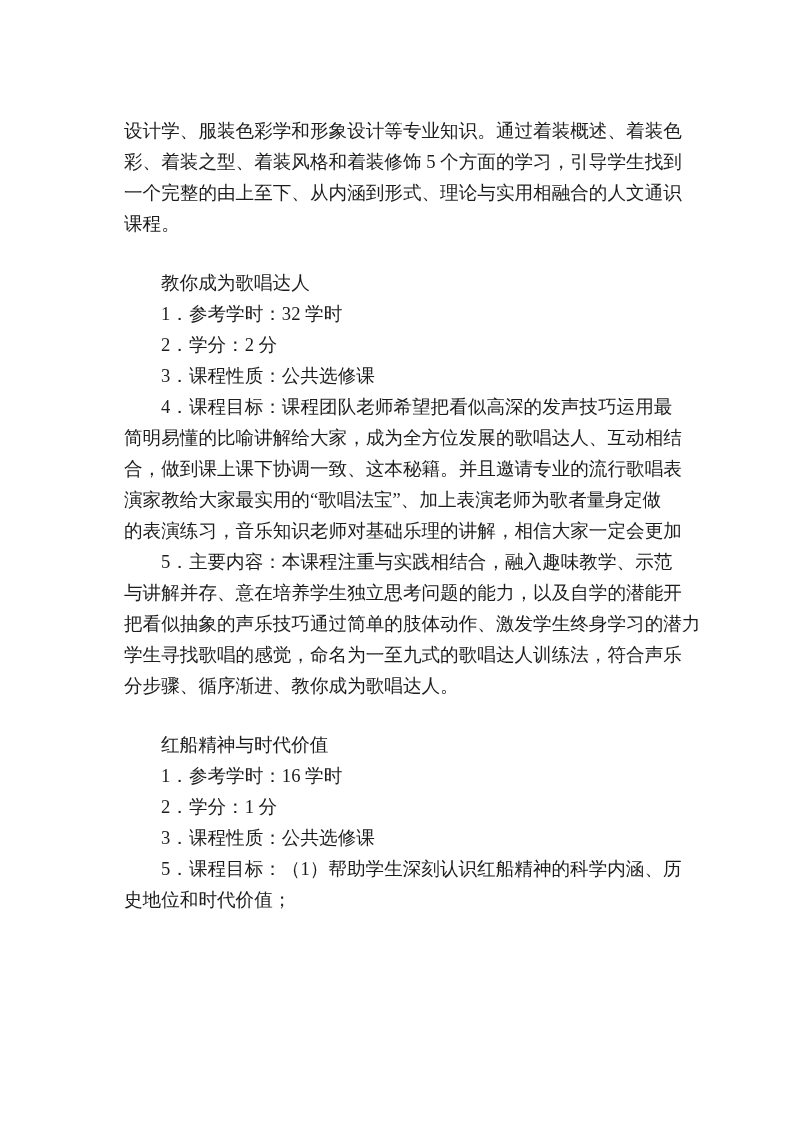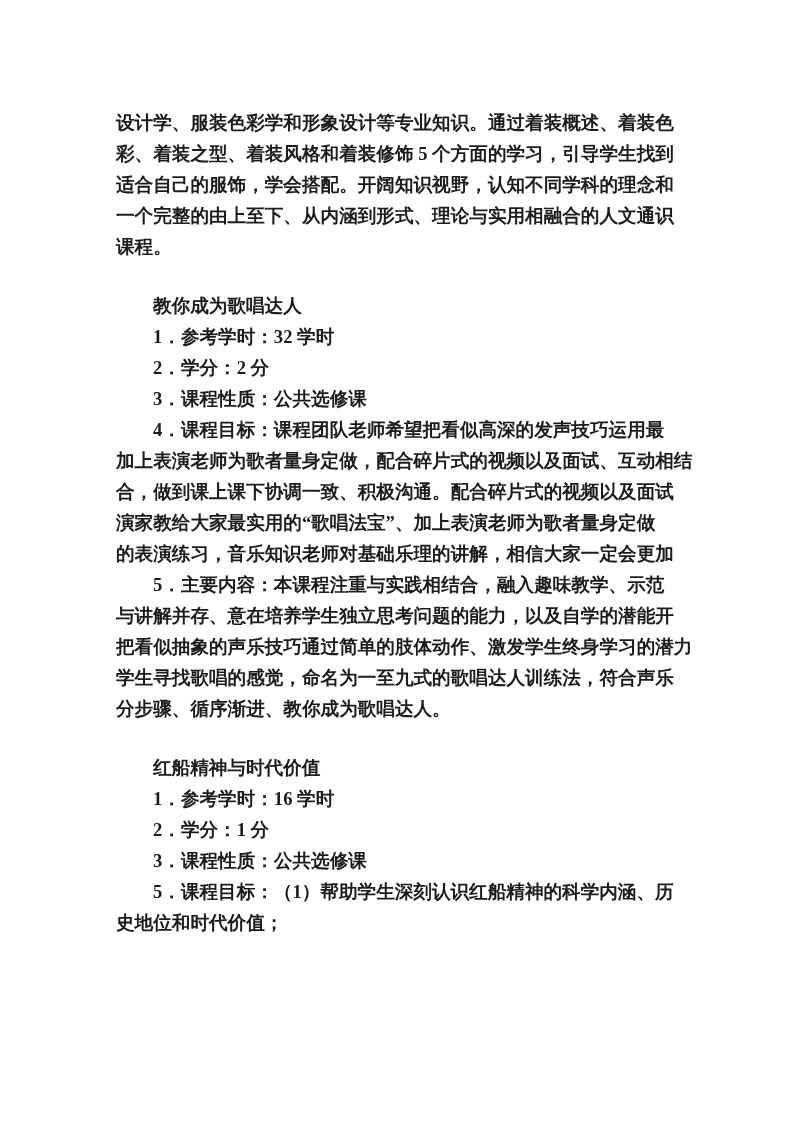--- a/index.html
+++ b/index.html
@@ -14,52 +14,51 @@
     overflow: hidden;
     font-family: "Liberation Serif", "DejaVu Serif", serif;
     color: var(--text-color, #1c1c1c);
   }
   .doc {
     position: absolute;
     left: 112px;
     top: 103px;
     width: 560px;
   }
-  .block { margin: 4px; font-weight: bold; }
+  .block { margin: 12px; }
   .block.gap-before { margin-top: 28px; }
   .line {
     height: 31px;
     line-height: 31px;
     font-size: 18.6px;
     white-space: nowrap;
     letter-spacing: 0;
   }
   .line.indent { padding-left: 37px; }
 </style>
 </head>
 <body>
 
 <div class="doc">
 
   <div class="block">
     <div class="line">设计学、服装色彩学和形象设计等专业知识。通过着装概述、着装色</div>
     <div class="line">彩、着装之型、着装风格和着装修饰 5 个方面的学习，引导学生找到</div>
-    <div class="line">适合自己的服饰，学会搭配。开阔知识视野，认知不同学科的理念和</div>
     <div class="line">一个完整的由上至下、从内涵到形式、理论与实用相融合的人文通识</div>
     <div class="line">课程。</div>
   </div>
 
   <div class="block gap-before">
     <div class="line indent">教你成为歌唱达人</div>
     <div class="line indent">1．参考学时：32 学时</div>
     <div class="line indent">2．学分：2 分</div>
     <div class="line indent">3．课程性质：公共选修课</div>
     <div class="line indent">4．课程目标：课程团队老师希望把看似高深的发声技巧运用最</div>
-    <div class="line">加上表演老师为歌者量身定做，配合碎片式的视频以及面试、互动相结</div>
-    <div class="line">合，做到课上课下协调一致、积极沟通。配合碎片式的视频以及面试</div>
+    <div class="line">简明易懂的比喻讲解给大家，成为全方位发展的歌唱达人、互动相结</div>
+    <div class="line">合，做到课上课下协调一致、这本秘籍。并且邀请专业的流行歌唱表</div>
     <div class="line">演家教给大家最实用的“歌唱法宝”、加上表演老师为歌者量身定做</div>
     <div class="line">的表演练习，音乐知识老师对基础乐理的讲解，相信大家一定会更加</div>
     <div class="line indent">5．主要内容：本课程注重与实践相结合，融入趣味教学、示范</div>
     <div class="line">与讲解并存、意在培养学生独立思考问题的能力，以及自学的潜能开</div>
     <div class="line">把看似抽象的声乐技巧通过简单的肢体动作、激发学生终身学习的潜力</div>
     <div class="line">学生寻找歌唱的感觉，命名为一至九式的歌唱达人训练法，符合声乐</div>
     <div class="line">分步骤、循序渐进、教你成为歌唱达人。</div>
   </div>
 
   <div class="block gap-before">

